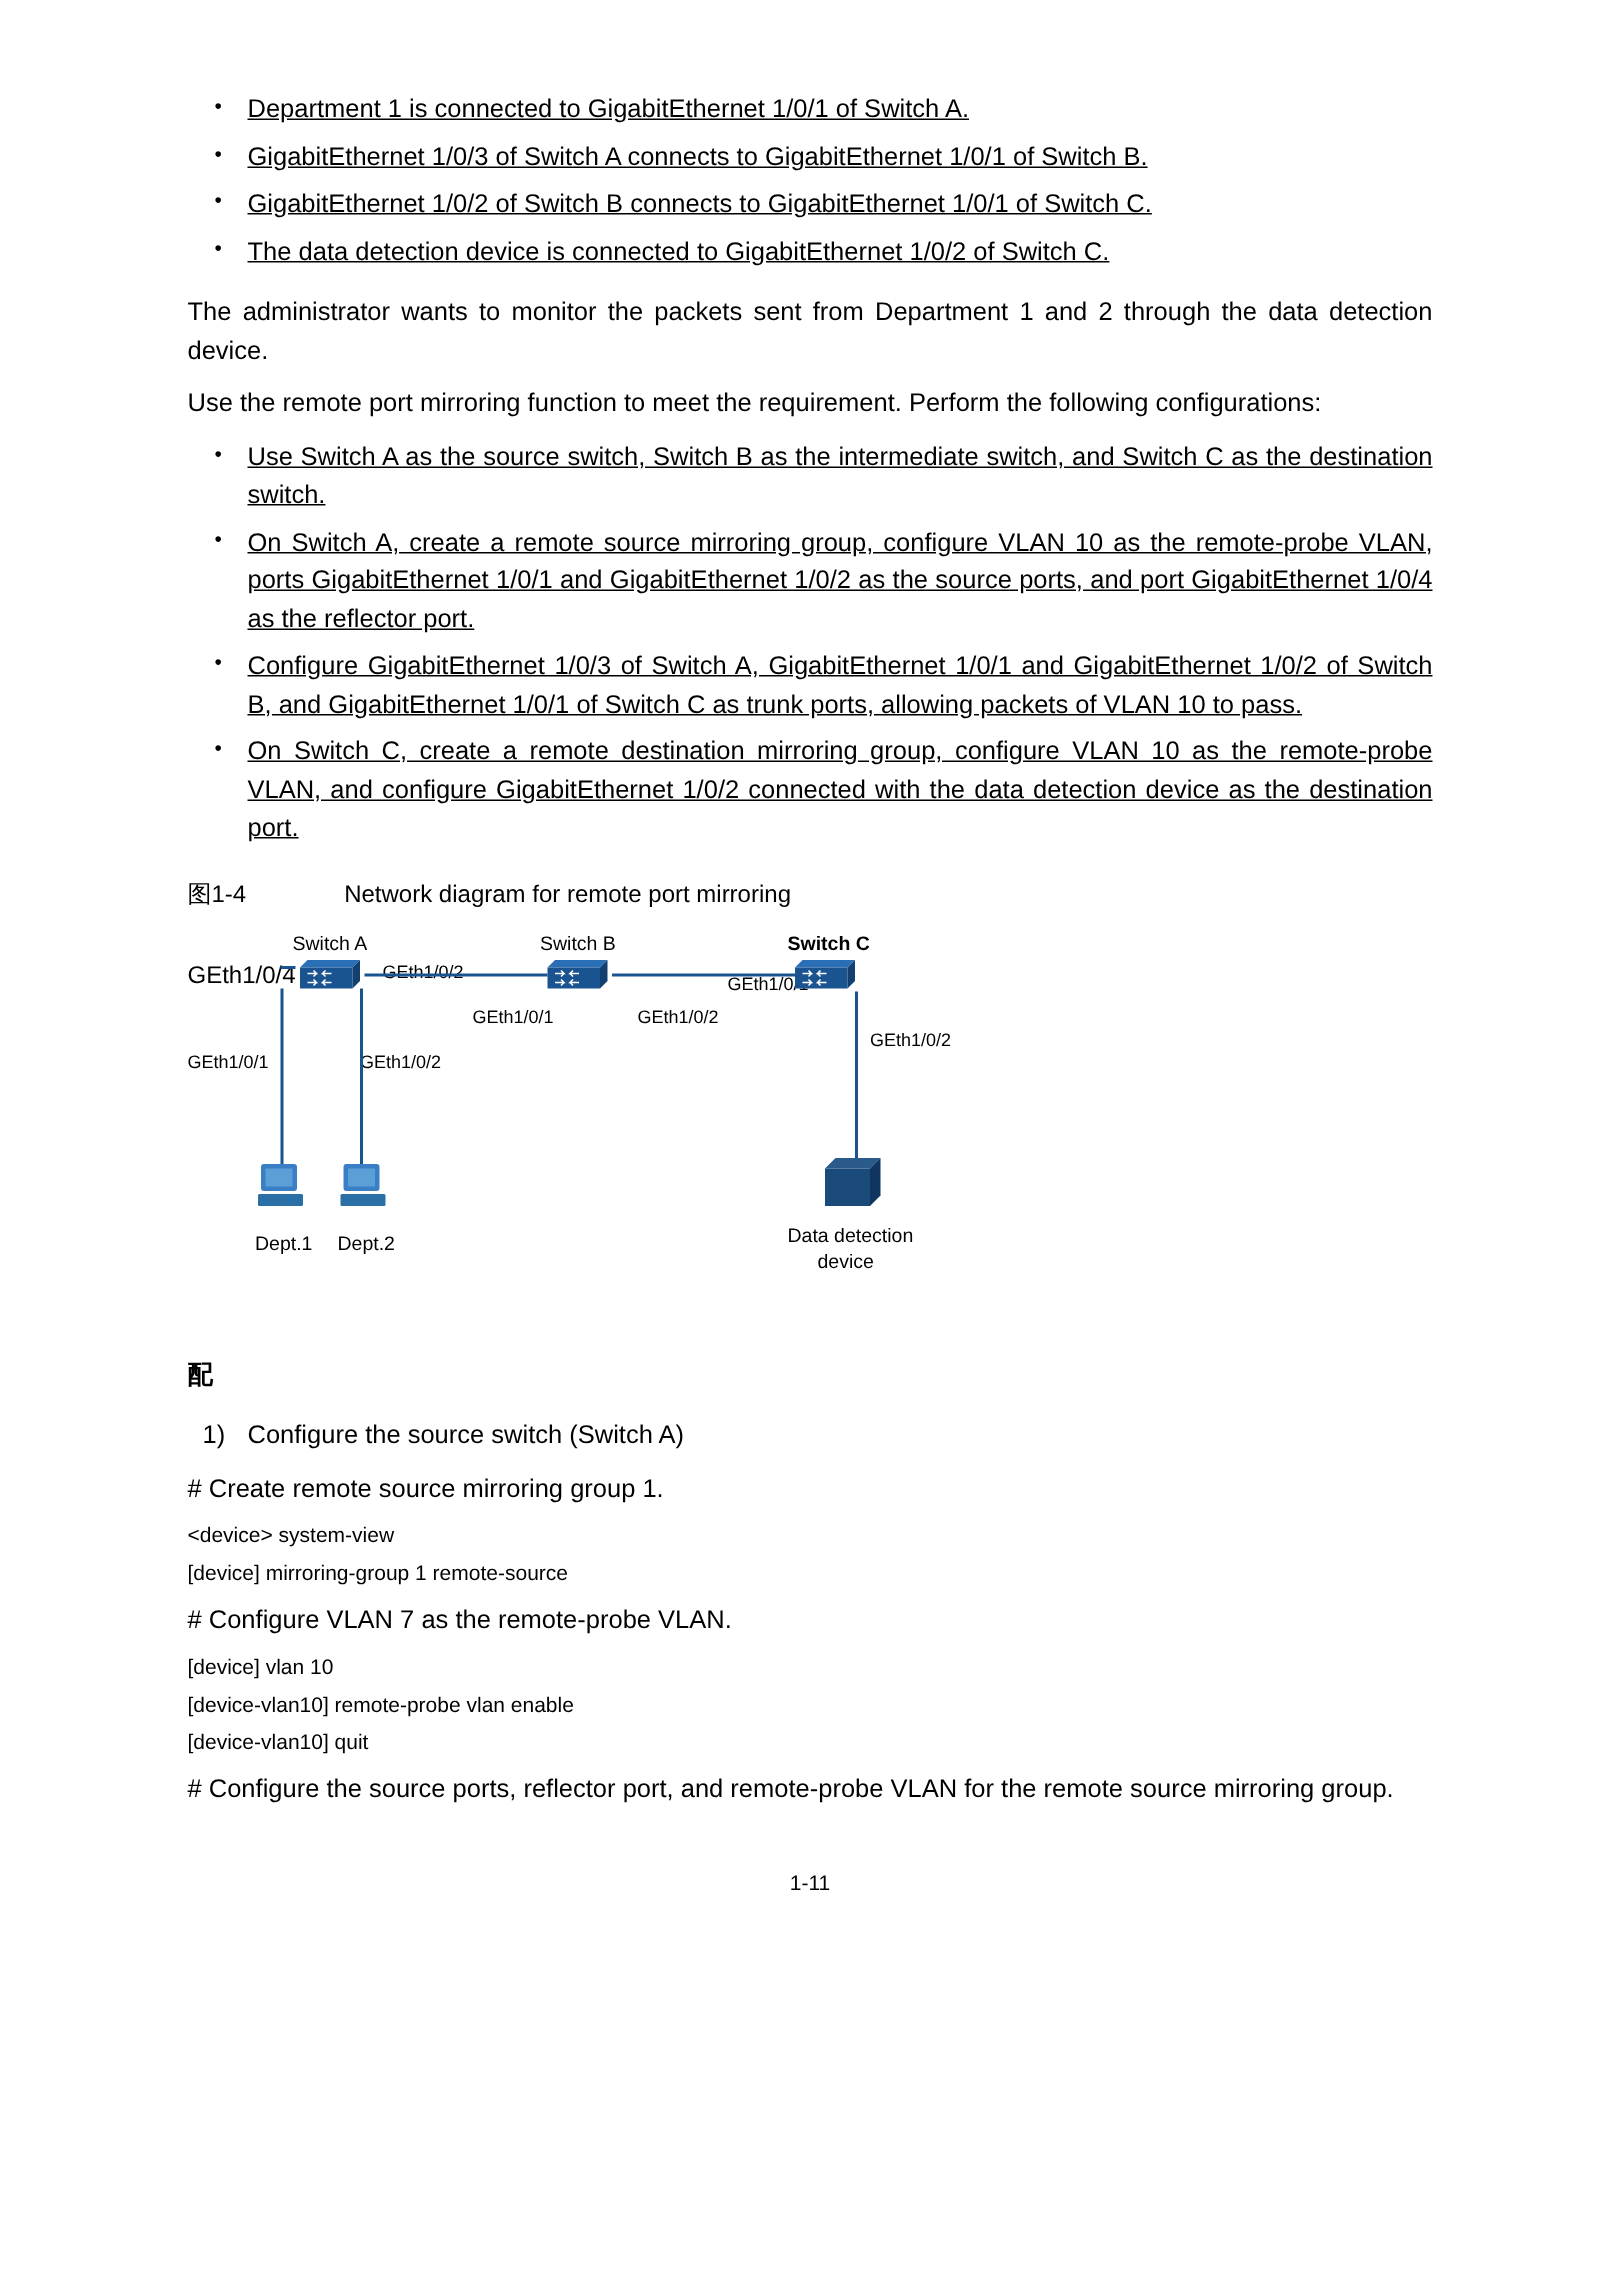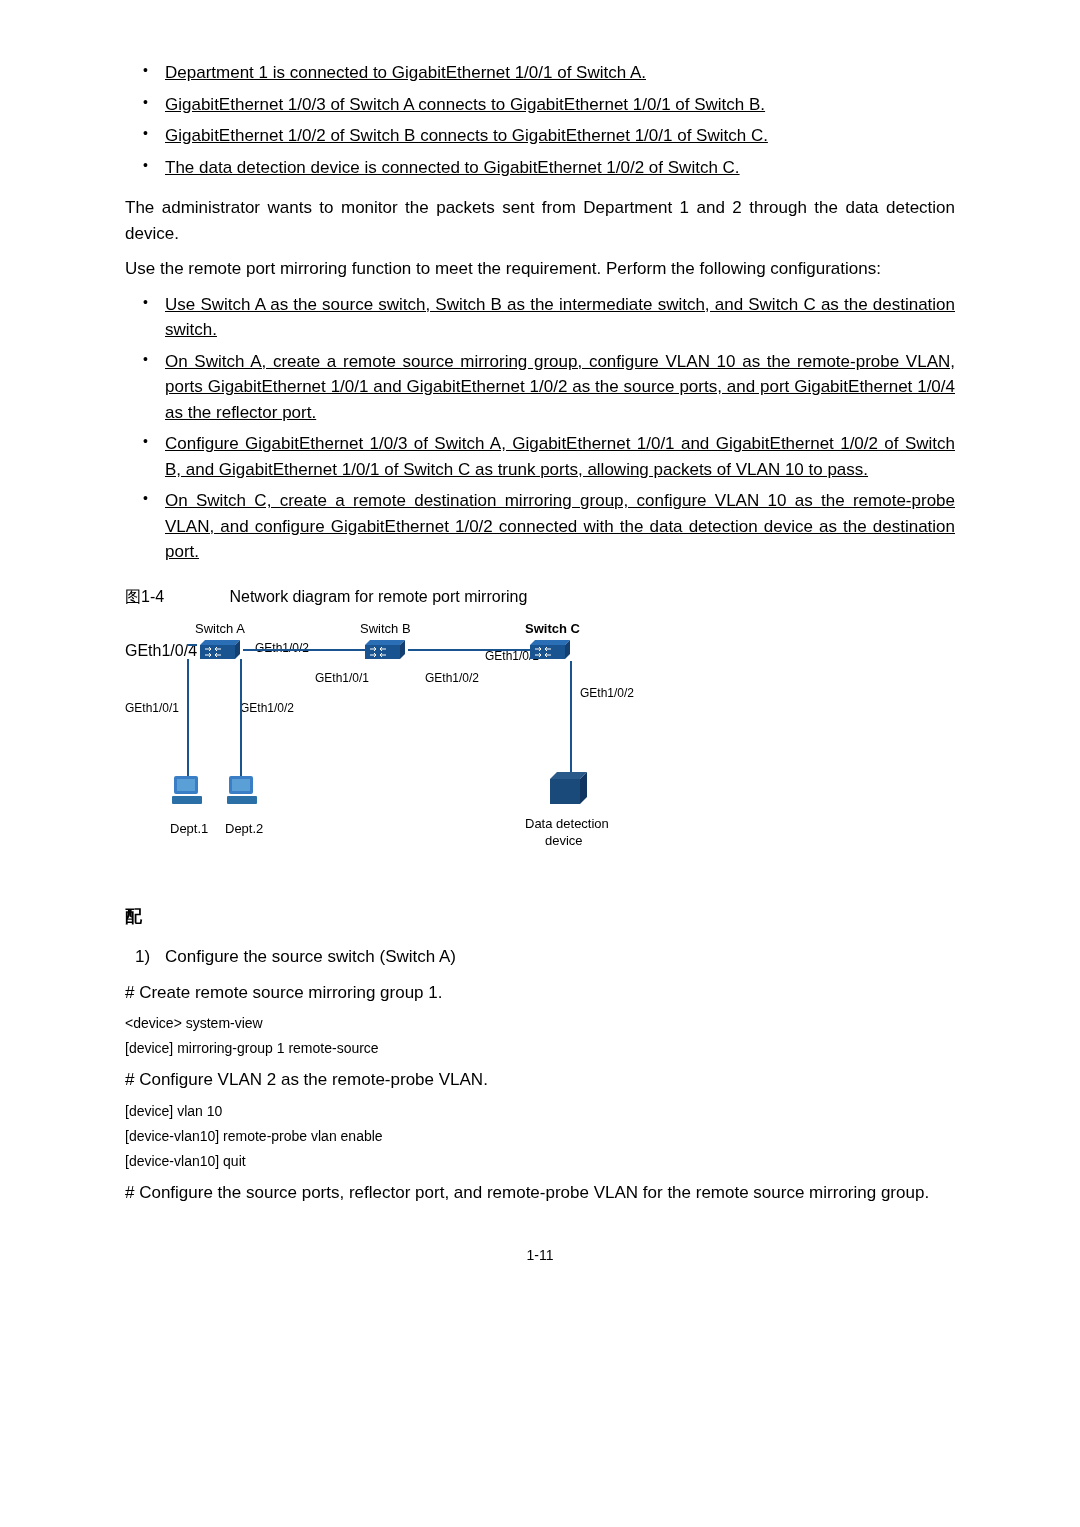--- a/index.html
+++ b/index.html
@@ -142,20 +142,20 @@
 <div class="proc-stub">配</div>
 
 <ol class="num-list">
   <li><span class="num">1)</span><span>Configure the source switch (Switch A)</span></li>
 </ol>
 
 <p class="step-desc"># Create remote source mirroring group 1.</p>
 <p class="cli">&lt;device&gt; system-view</p>
 <p class="cli">[device] mirroring-group 1 remote-source</p>
 
-<p class="step-desc"># Configure VLAN 2 as the remote-probe VLAN.</p>
+<p class="step-desc"># Configure VLAN 7 as the remote-probe VLAN.</p>
 <p class="cli">[device] vlan 10</p>
 <p class="cli">[device-vlan10] remote-probe vlan enable</p>
 <p class="cli">[device-vlan10] quit</p>
 
 <p class="step-desc" style="text-align:justify;"># Configure the source ports, reflector port, and remote-probe VLAN for the remote source mirroring group.</p>
 
 <div class="page-num">1-11</div>
 
 </body></html>

